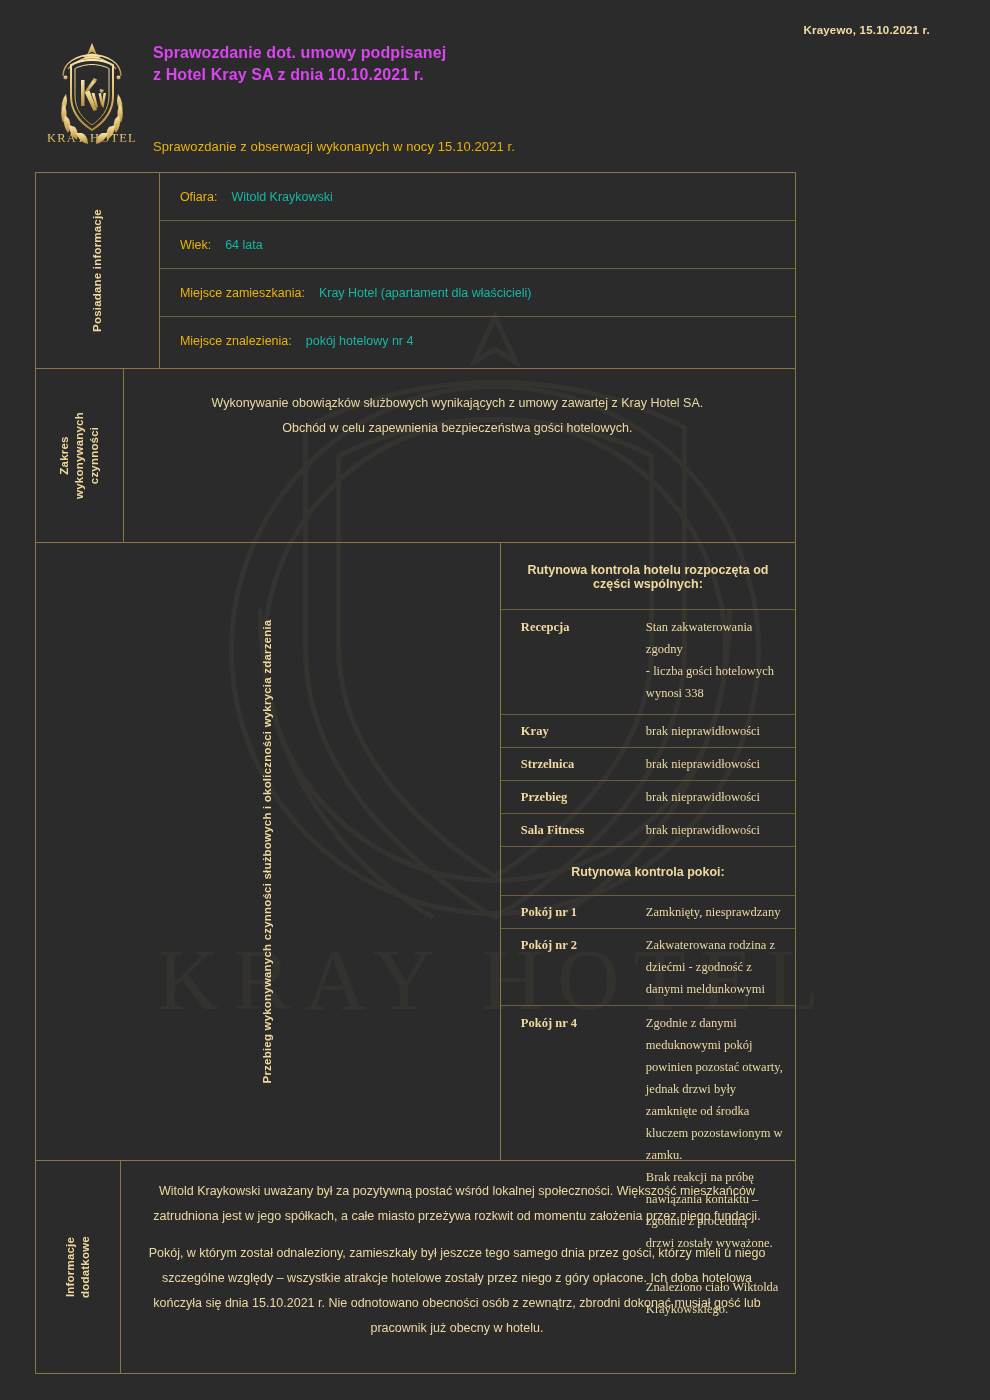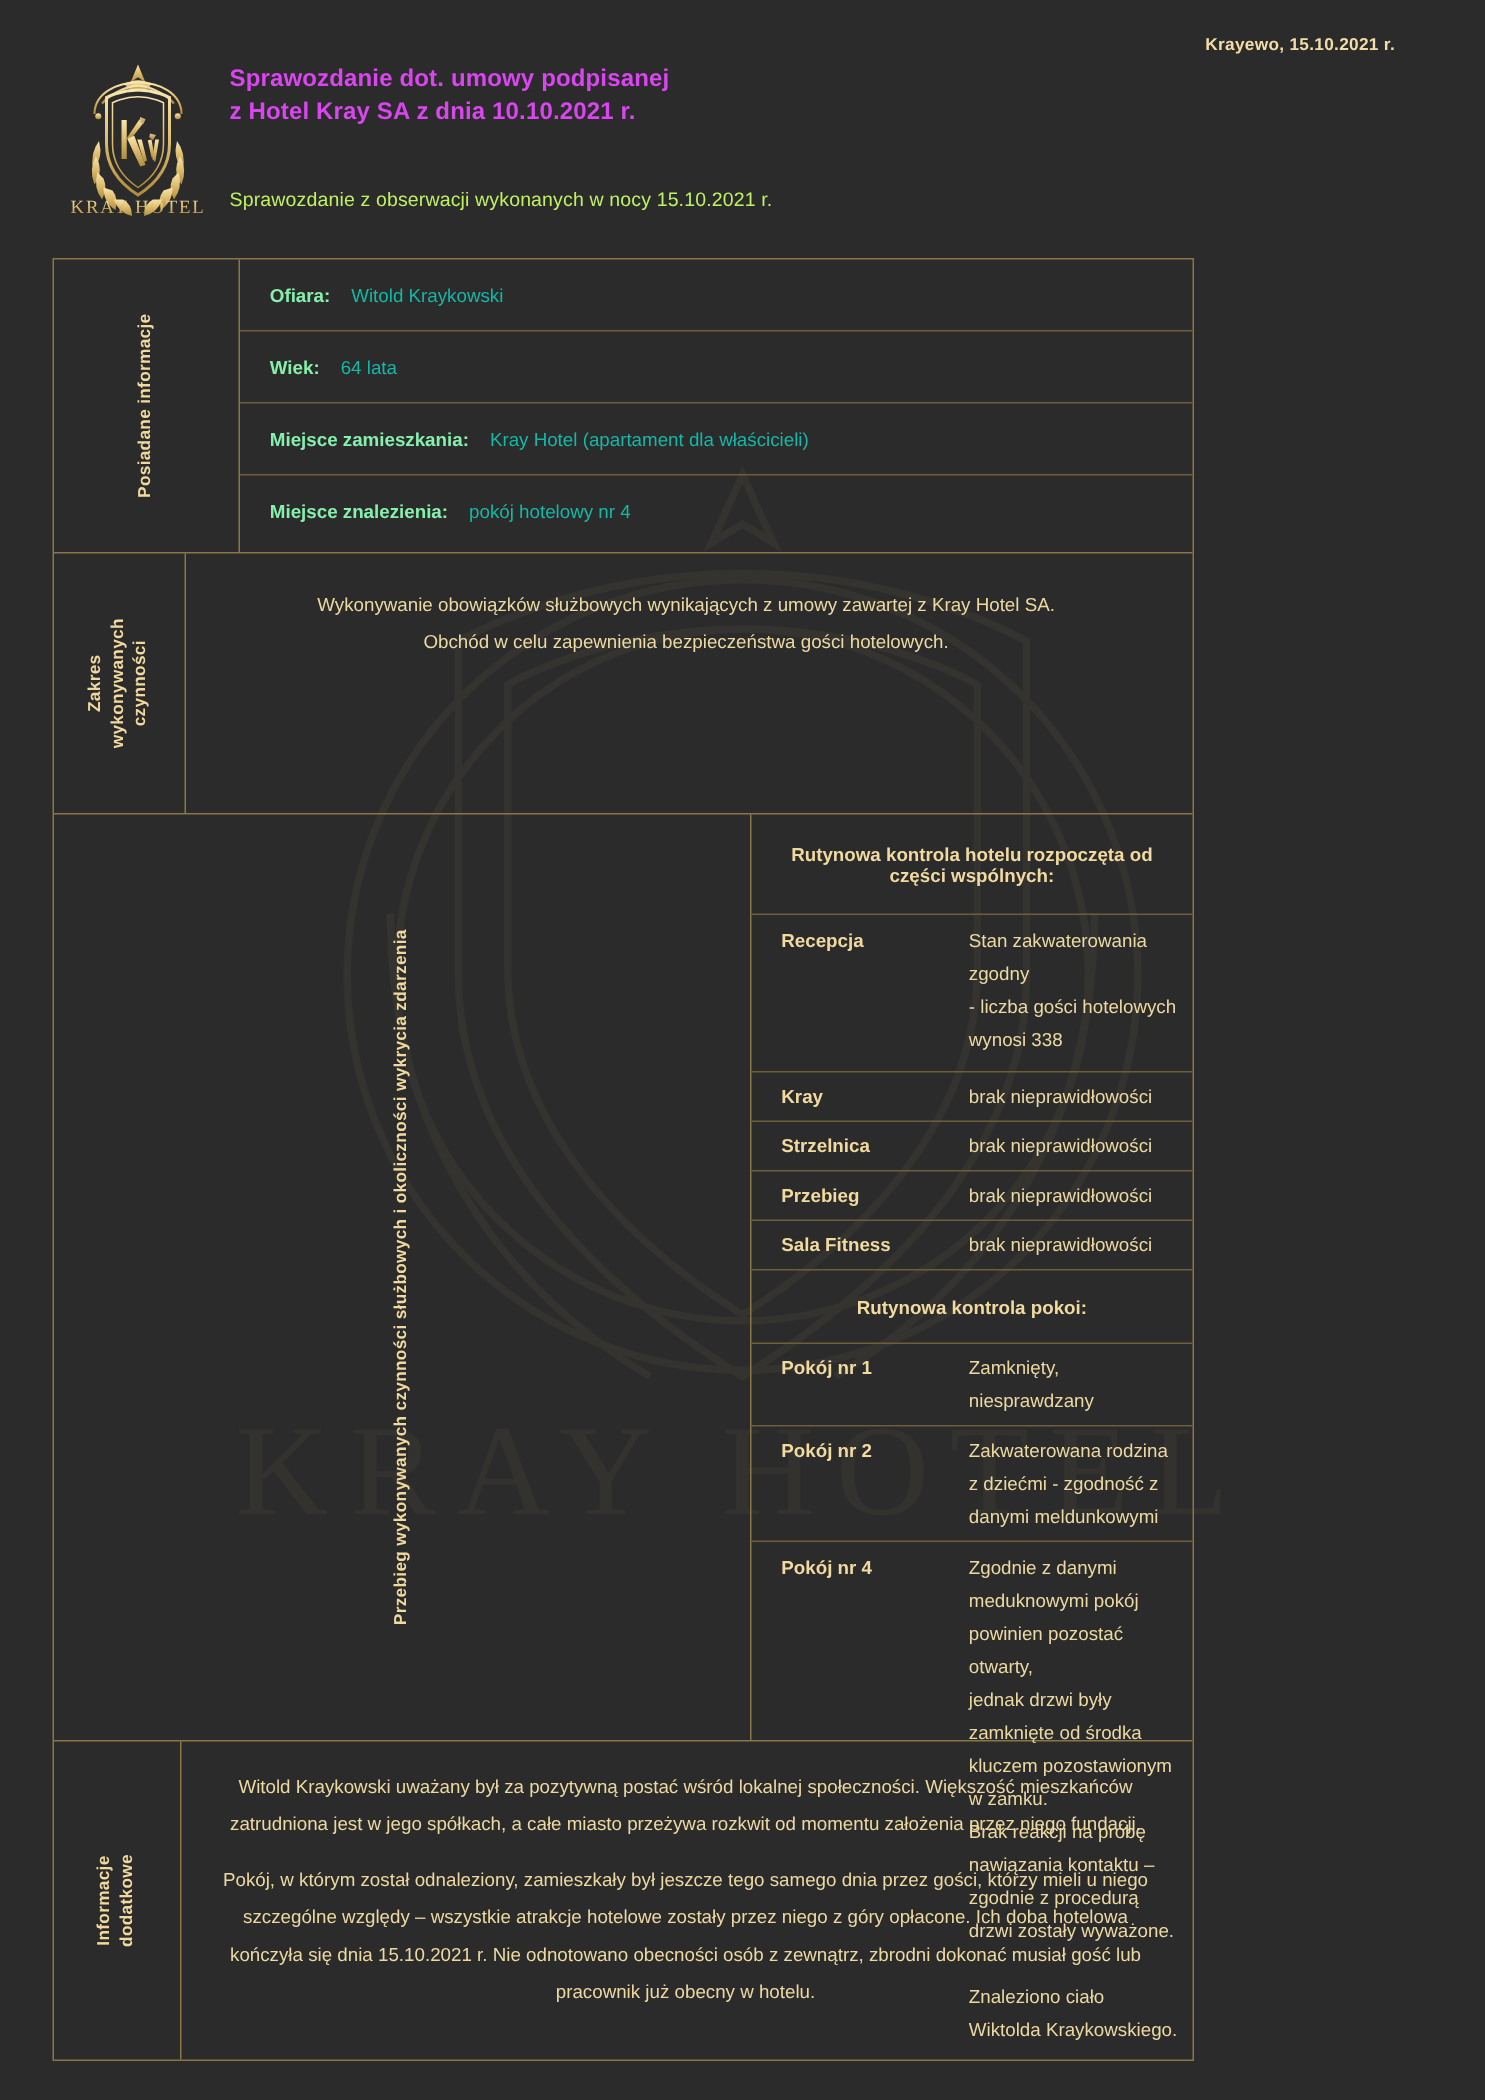--- a/index.html
+++ b/index.html
@@ -57,23 +57,23 @@
     left: 153px; top: 42px;
     font-size: 16px;
     font-weight: bold;
     line-height: 22px;
     color: #d946ef;
     letter-spacing: .1px;
     z-index: 3;
   }
   #subtitle {
     position: absolute;
-    left: 153px; top: 125px;
+    left: 153px; top: 139px;
     font-size: 13px;
-    color: #bef264;
+    color: #eab308;
     letter-spacing: .1px;
     z-index: 3;
   }
 
   
   #doc-table {
     position: absolute;
     left: 35px; top: 172px;
     width: 761px; height: 1202px;
     border: 1px solid #8a7647;
@@ -112,22 +112,22 @@
   .info-row {
     height: 48px;
     display: flex;
     align-items: center;
     padding-left: 20px;
     border-bottom: 1px solid #6e5f3c;
     font-size: 12.5px;
   }
   .info-row:last-child { border-bottom: none; }
   .info-row .k {
-    font-weight: bold;
-    color: #86efac;
+    font-weight: normal;
+    color: #eab308;
     margin-right: 14px;
   }
   .info-row .v { color: #14b8a6; }
 
   
   .text-block {
     padding: 22px 24px 24px 20px;
     font-size: 12.5px;
     line-height: 25px;
     color: #ecd9a2;
@@ -144,20 +144,21 @@
     color: #f1daa0;
     border-bottom: 1px solid #6e5f3c;
     text-align: center;
   }
   .ev-row {
     display: flex;
     padding: 5px 10px 5px 20px;
     border-bottom: 1px solid #6e5f3c;
     font-size: 12.5px;
     line-height: 22px;
+    font-family: Liberation Serif, serif;
   }
   .ev-row:last-child { border-bottom: none; }
   .ev-row .label {
     flex: 0 0 125px;
     font-weight: bold;
     color: #f1daa0;
   }
   .ev-row .val { flex: 1 1 auto; color: #ecd9a2; }
   .ev-row .val p { margin: 0; }
   .ev-row .val p.gap { margin-top: 22px; }

